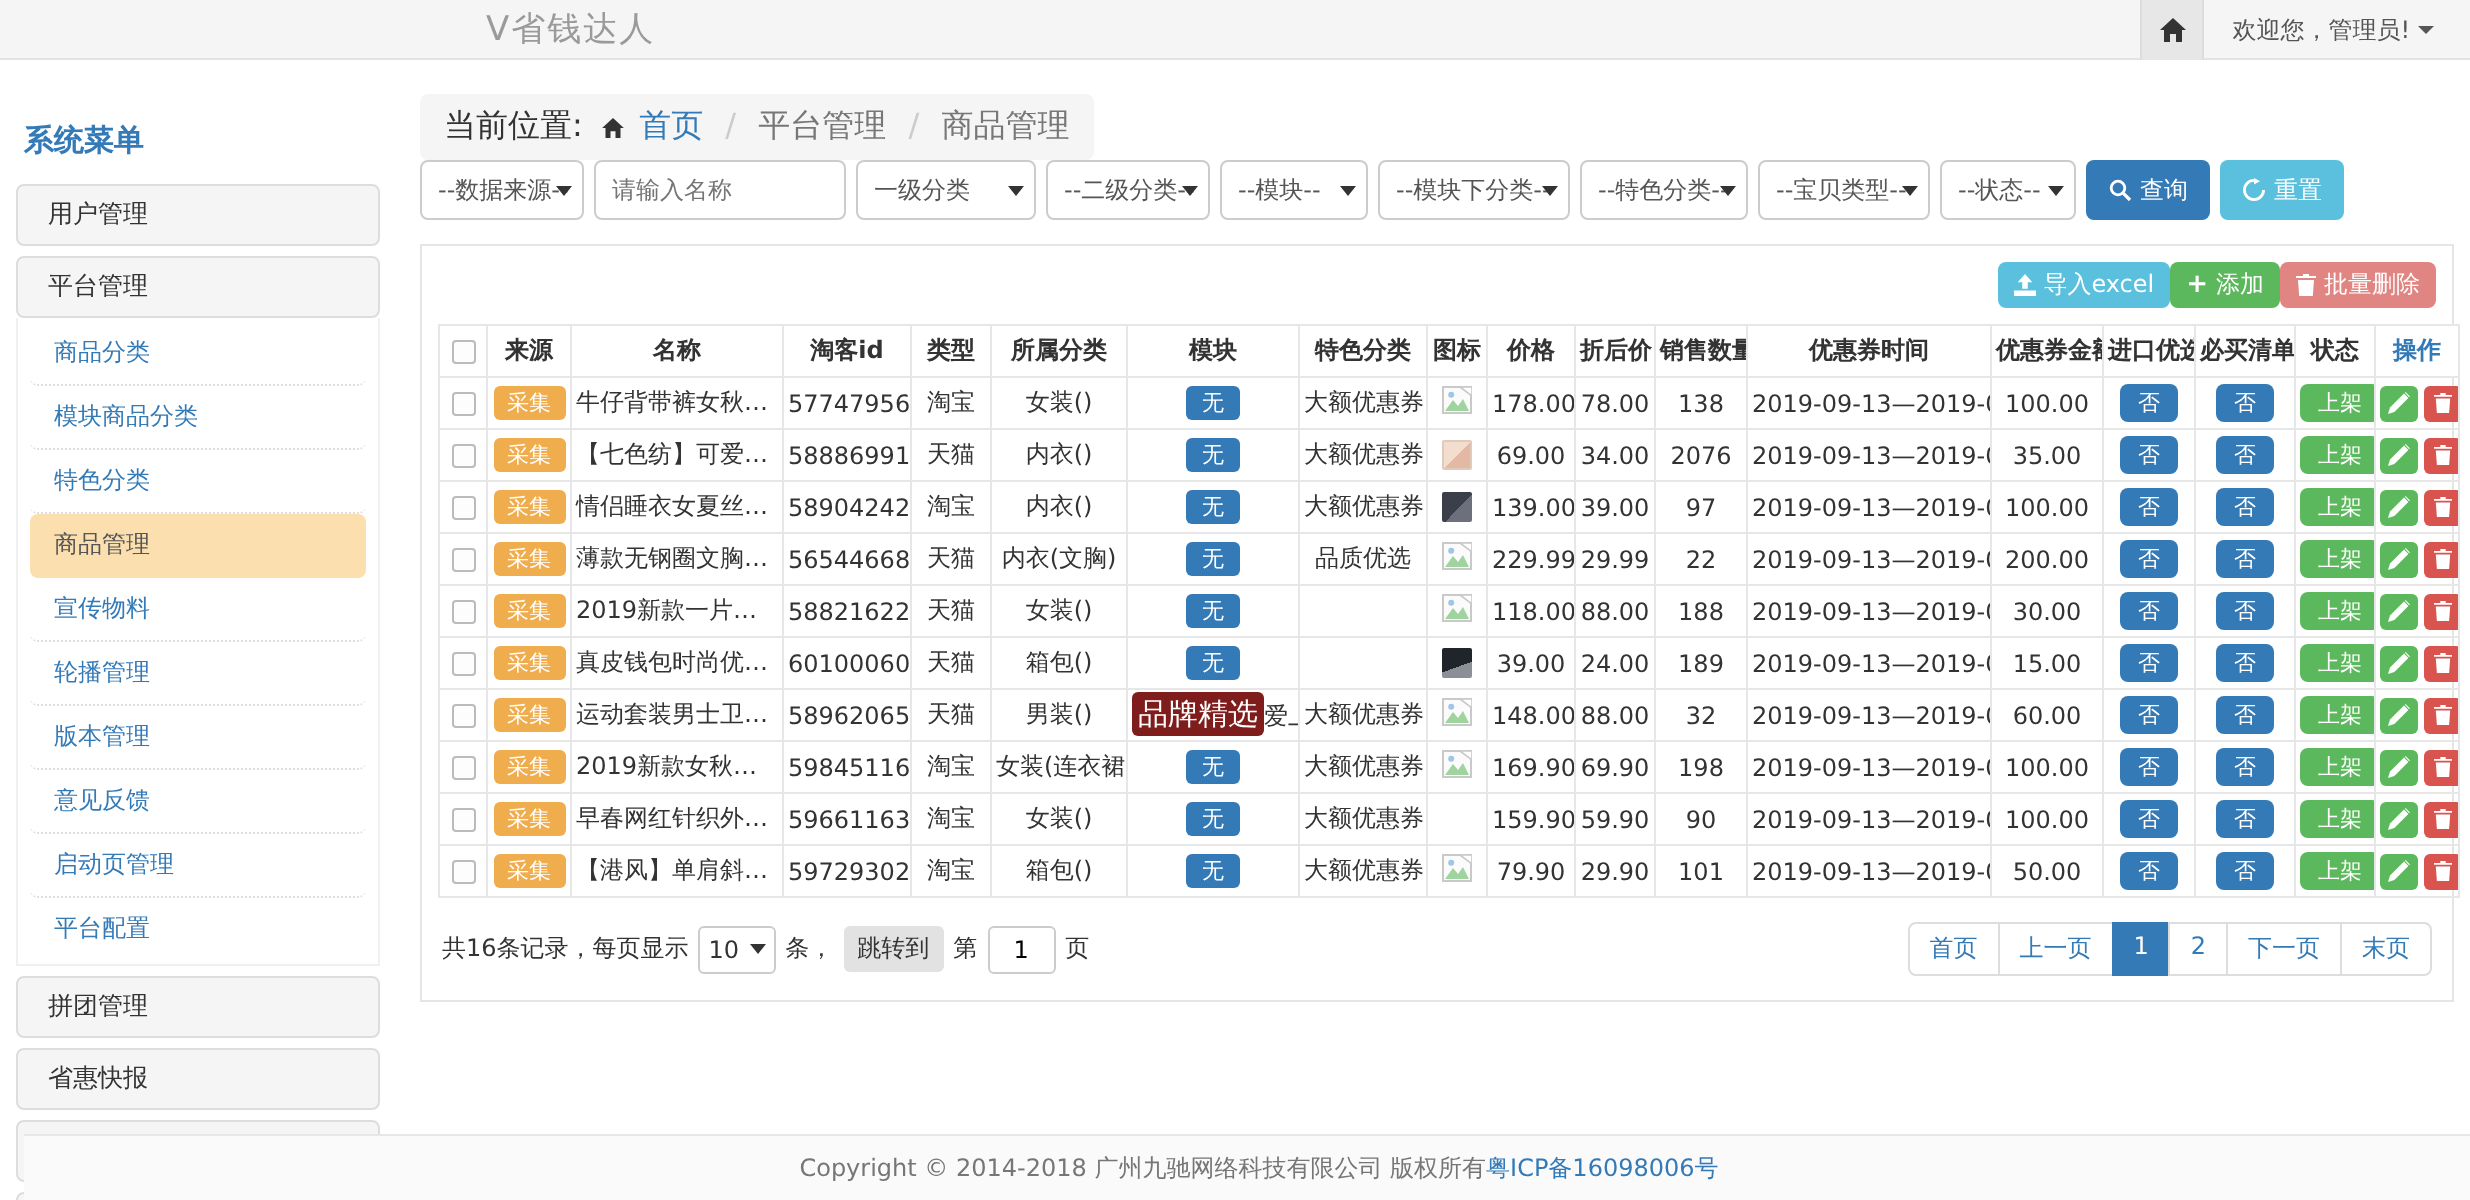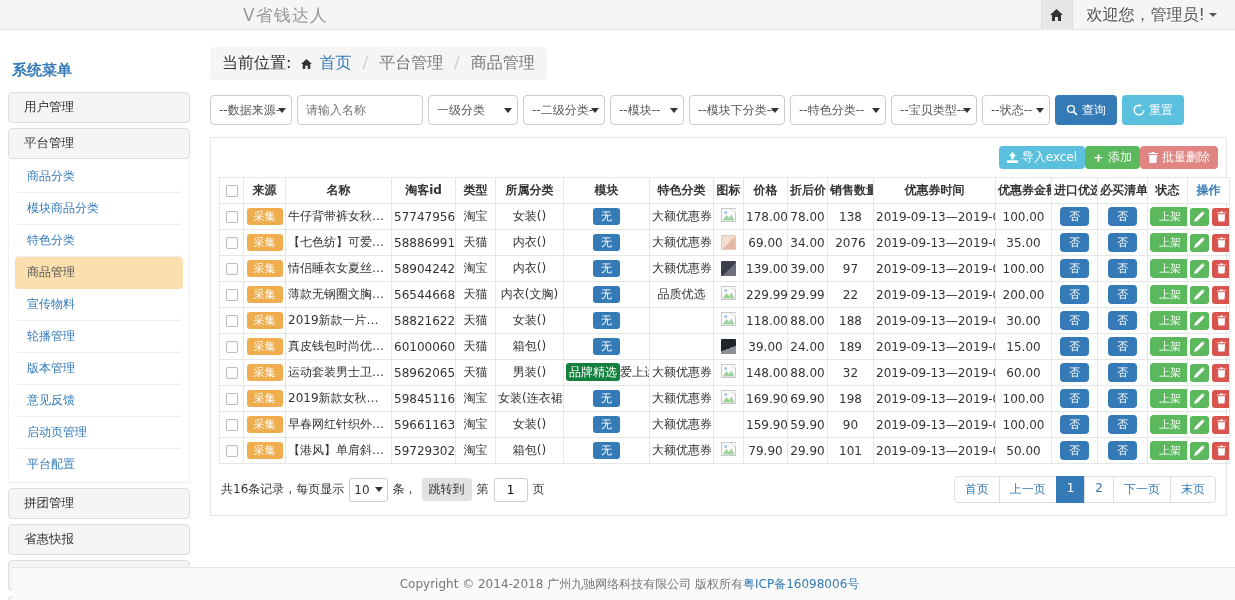--- a/index.html
+++ b/index.html
@@ -6,42 +6,42 @@
   html,body { width:1235px; height:600px; overflow:hidden; background:#fff;
     font-family:"DejaVu Sans","Liberation Sans",sans-serif; }
   
   .navbar { position:absolute; left:0; top:0; width:1235px; height:30px;
     background:#f5f5f5; border-bottom:1px solid #e3e3e3; }
   .brand { position:absolute; left:243px; top:0; line-height:30px;
     font-size:17px; color:#9a9a9a; letter-spacing:1px; }
   .nav-right { position:absolute; right:0; top:0; height:30px; display:flex; align-items:center; }
   .home-box { width:32px; height:30px; background:#e7e7e7; border-left:1px solid #ddd;
     border-right:1px solid #ddd; display:flex; align-items:center; justify-content:center; cursor:pointer; }
-  .welcome { font-size:16px; color:#555; padding:0 18px 0 14px; cursor:pointer; }
+  .welcome { font-size:12px; color:#555; padding:0 18px 0 14px; cursor:pointer; }
   .welcome .caret { display:inline-block; margin-left:4px; width:0; height:0;
     border-left:4px solid transparent; border-right:4px solid transparent; border-top:4px solid #555; vertical-align:middle; }
   
   .sidebar { position:absolute; left:8px; top:55px; width:182px; }
   .sidebar-title { color:#337ab7; font-weight:bold; font-size:15px; margin:6px 0 12px 4px; }
   .menu-group { margin-bottom:5px; }
   .menu-header { background:#f5f5f5; border:1px solid #ddd; border-radius:4px;
     padding:6px 15px; font-size:12.5px; color:#333; cursor:pointer; }
   .submenu { background:#fff; border:1px solid #f0f0f0; border-top:none; padding:2px 6px; }
   .submenu-item { display:block; color:#337ab7; font-size:12px; padding:7px 12px;
     border-bottom:1px dotted #ddd; cursor:pointer; border-radius:4px; }
   .submenu-item:last-child { border-bottom:none; }
   .submenu-item.active { background:#fbdfae; color:#555; border-bottom:1px dotted transparent; }
   
   .content { position:absolute; left:210px; top:47px; width:1017px; }
   .breadcrumb { display:inline-block; background:#f5f5f5; border-radius:4px;
     padding:6px 12px; font-size:16px; color:#333; }
   .breadcrumb .link-home { color:#337ab7; cursor:pointer; }
   .breadcrumb .sep { color:#ccc; padding:0 6px; }
   .breadcrumb .crumb { color:#777; }
-  .filters { display:flex; align-items:center; margin-top:15px; gap:5px; }
+  .filters { display:flex; align-items:center; margin-top:0; gap:5px; }
   .sel { position:relative; height:30px; border:1px solid #ccc; border-radius:4px;
     background:#fff; font-size:12px; color:#555; display:flex; align-items:center;
     padding:0 16px 0 8px; cursor:pointer; white-space:nowrap; }
   .sel .car { position:absolute; right:5px; top:12px; width:0; height:0;
     border-left:4px solid transparent; border-right:4px solid transparent; border-top:5px solid #333; }
   .txt-input { height:30px; width:126px; border:1px solid #ccc; border-radius:4px;
     font-size:12px; padding:0 8px; color:#555; font-family:inherit; }
   .btn { border:none; border-radius:4px; color:#fff; font-size:12px; cursor:pointer;
     display:inline-flex; align-items:center; gap:4px; font-family:inherit; }
   .btn-query { background:#337ab7; height:30px; padding:0 11px; }
@@ -54,21 +54,21 @@
   .btn-batch { background:#e08582; height:23px; padding:0 8px; }
   
   table { width:100%; border-collapse:collapse; table-layout:fixed; }
   th,td { border:1px solid #e7e7e7; font-size:12px; text-align:center; padding:3px 2px;
     color:#333; height:26px; overflow:hidden; white-space:nowrap; }
   th { font-weight:bold; background:#fff; }
   th.op-head { color:#337ab7; }
   td.name-cell { text-overflow:ellipsis; }
   .badge-src { background:#f0ad4e; color:#fff; border-radius:3px; padding:2px 7px; font-size:11px; }
   .badge-none { background:#337ab7; color:#fff; border-radius:3px; padding:2px 8px; font-size:11px; cursor:pointer; }
-  .badge-brand { background:#15803d; color:#fff; border-radius:3px; padding:2px 3px; font-size:12px; }
+  .badge-brand { background:#7f1d1d; color:#fff; border-radius:3px; padding:2px 3px; font-size:15px; }
   .mini-btn { display:inline-block; border-radius:4px; color:#fff; font-size:11px;
     padding:2px 9px; cursor:pointer; }
   .b-no { background:#337ab7; }
   .b-up { background:#5cb85c; }
   .sq-btn { display:inline-flex; width:19px; height:18px; border-radius:3px;
     align-items:center; justify-content:center; cursor:pointer; vertical-align:middle; }
   .sq-edit { background:#5cb85c; margin-right:3px; }
   .sq-del { background:#d9534f; }
   .cb { display:inline-block; width:12px; height:12px; border:1px solid #bbb;
     border-radius:2px; background:#fdfdfd; vertical-align:middle; cursor:pointer; }
@@ -184,21 +184,21 @@
         <span class="car"></span>
       </div>
       <div class="sel" style="width: 74px;">
         <span>--模块--</span>
         <span class="car"></span>
       </div>
       <div class="sel" style="width: 96px;">
         <span>--模块下分类--</span>
         <span class="car"></span>
       </div>
-      <div class="sel" style="width: 96px;">
+      <div class="sel" style="width: 84px;">
         <span>--特色分类--</span>
         <span class="car"></span>
       </div>
       <div class="sel" style="width: 86px;">
         <span>--宝贝类型--</span>
         <span class="car"></span>
       </div>
       <div class="sel" style="width: 68px;">
         <span>--状态--</span>
         <span class="car"></span>

